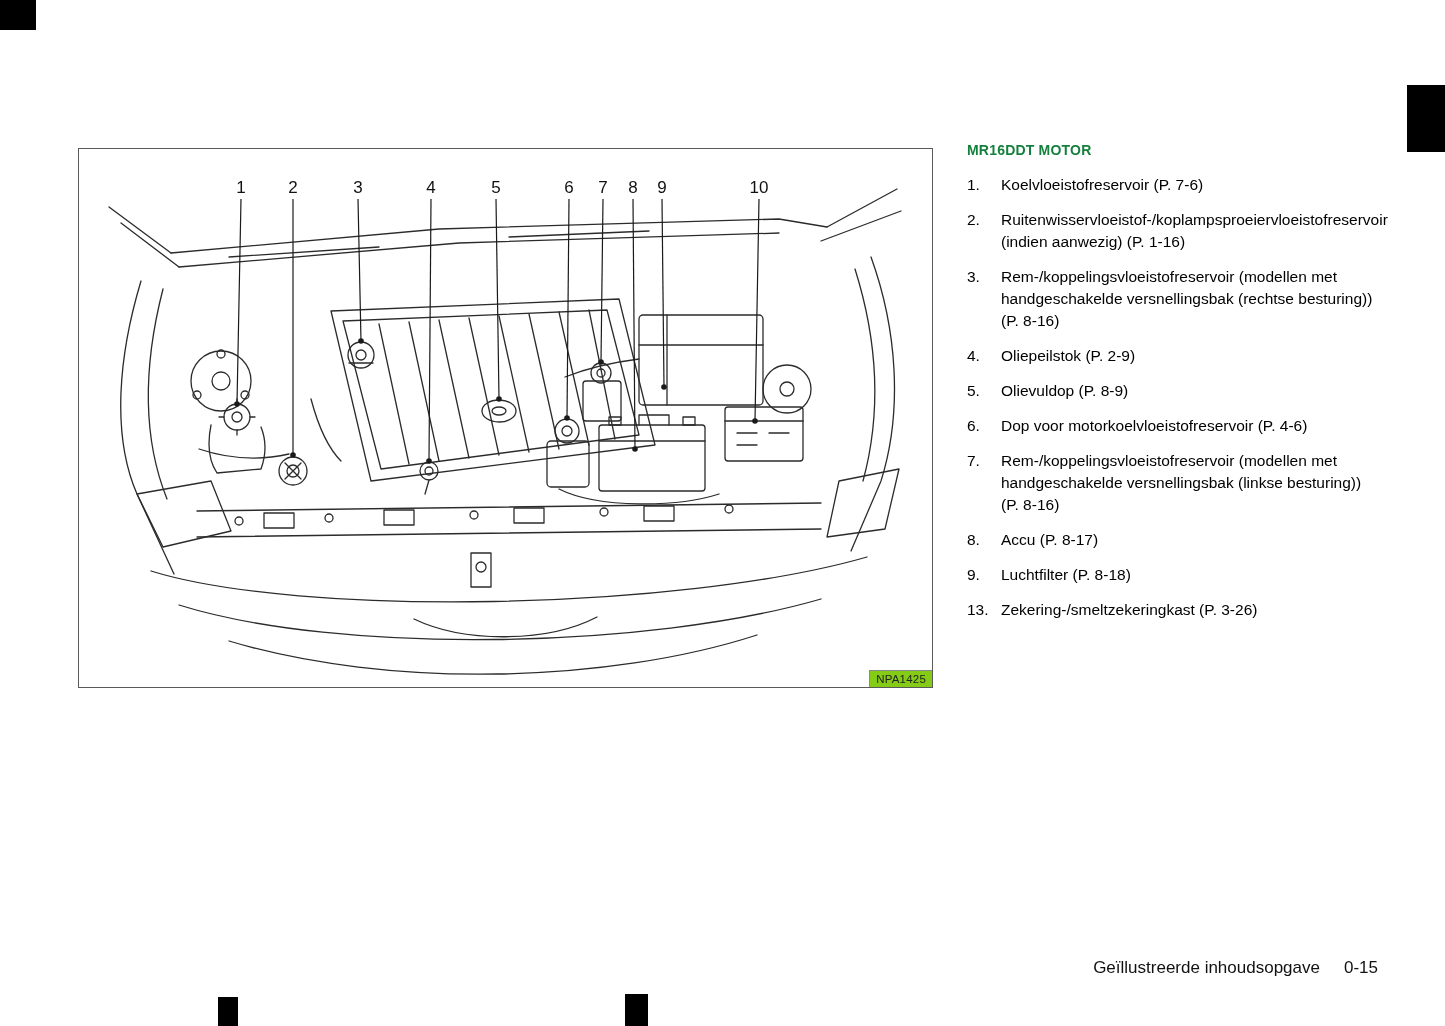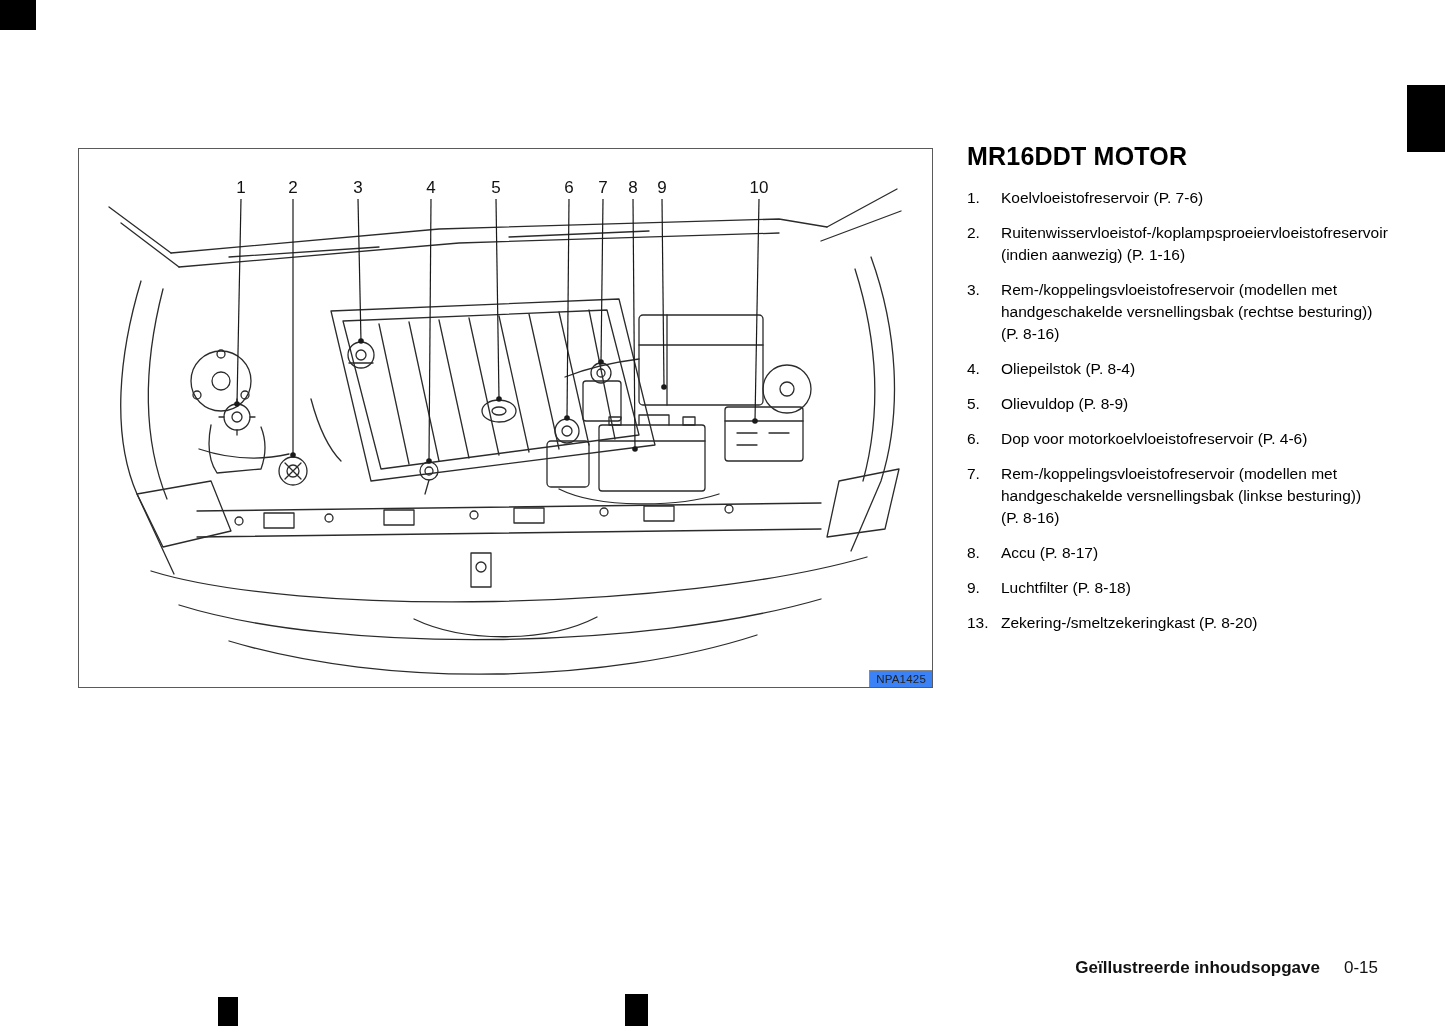--- a/index.html
+++ b/index.html
@@ -16,41 +16,41 @@
 
   
   .figure {
     position:absolute; left:78px; top:148px; width:853px; height:538px;
     border:1px solid #5a5a5a; background:#fff;
   }
   .figure svg { position:absolute; left:0; top:0; }
   .figure-code {
     position:absolute; right:0; bottom:0; font-size:11.5px; color:#222;
     padding:2px 6px 2px 6px; border-left:1px solid #8a8a8a; border-top:1px solid #8a8a8a;
-    background:#3b82f6; letter-spacing:0.2px;
+    background:#84cc16; letter-spacing:0.2px;
   }
   svg text.callout {
     font-family:"Liberation Sans", sans-serif; font-size:17px; fill:#111;
   }
 
   
   .content { position:absolute; left:967px; top:142px; width:416px; }
   .content h1 {
-    font-size:25px; font-weight:bold; margin:0 0 16px 0; letter-spacing:0.2px; color:#000000;
+    font-size:14px; font-weight:bold; margin:0 0 16px 0; letter-spacing:0.2px; color:#15803d;
   }
   ol.parts { list-style:none; margin:0; padding:0; }
   ol.parts li {
     display:flex; margin-bottom:13px; font-size:15.5px; line-height:1.42; color:#000;
   }
   ol.parts .num { flex:0 0 34px; }
   ol.parts .txt { flex:1; }
 
   
   .footer { position:absolute; top:958px; right:67px; font-size:17px; white-space:nowrap; }
-  .footer-section { font-weight:bold; margin-right:24px; }
+  .footer-section { font-weight:normal; margin-right:24px; }
   .footer-page { font-weight:normal; }
 </style>
 </head>
 <body>
 
 <div class="page">
 
   <div class="mark mark-topleft"></div>
   <div class="mark side-tab"></div>
   <div class="mark mark-bottom-1"></div>
@@ -218,21 +218,21 @@
       <li>
         <span class="num">2.</span>
         <span class="txt">Ruitenwisservloeistof-/koplampsproeiervloeistofreservoir (indien aanwezig) (P. 1-16)</span>
       </li>
       <li>
         <span class="num">3.</span>
         <span class="txt">Rem-/koppelingsvloeistofreservoir (modellen met handgeschakelde versnellingsbak (rechtse besturing)) (P. 8-16)</span>
       </li>
       <li>
         <span class="num">4.</span>
-        <span class="txt">Oliepeilstok (P. 8-4)</span>
+        <span class="txt">Oliepeilstok (P. 2-9)</span>
       </li>
       <li>
         <span class="num">5.</span>
         <span class="txt">Olievuldop (P. 8-9)</span>
       </li>
       <li>
         <span class="num">6.</span>
         <span class="txt">Dop voor motorkoelvloeistofreservoir (P. 4-6)</span>
       </li>
       <li>
@@ -242,21 +242,21 @@
       <li>
         <span class="num">8.</span>
         <span class="txt">Accu (P. 8-17)</span>
       </li>
       <li>
         <span class="num">9.</span>
         <span class="txt">Luchtfilter (P. 8-18)</span>
       </li>
       <li>
         <span class="num">13.</span>
-        <span class="txt">Zekering-/smeltzekeringkast (P. 8-20)</span>
+        <span class="txt">Zekering-/smeltzekeringkast (P. 3-26)</span>
       </li>
     </ol>
   </div>
 
   <div class="footer">
     <span class="footer-section">Geïllustreerde inhoudsopgave</span><span class="footer-page">0-15</span>
   </div>
 
 </div>
 

